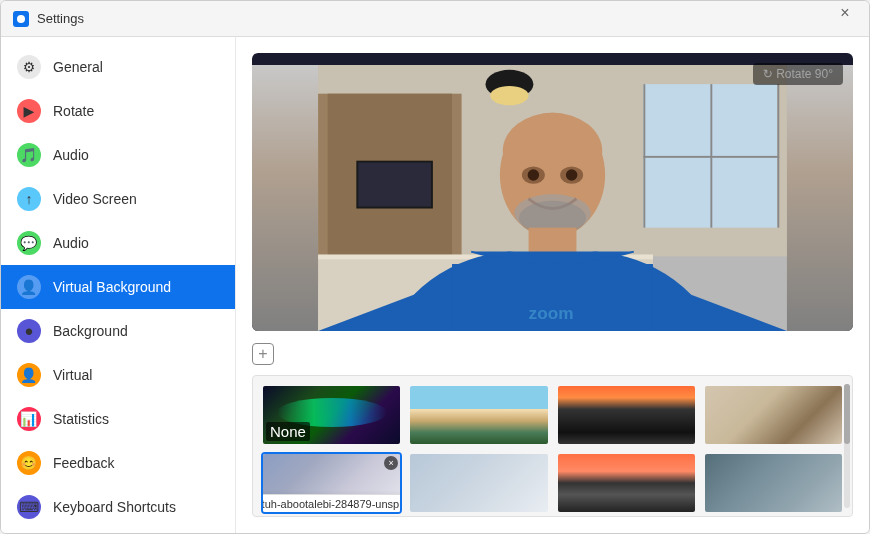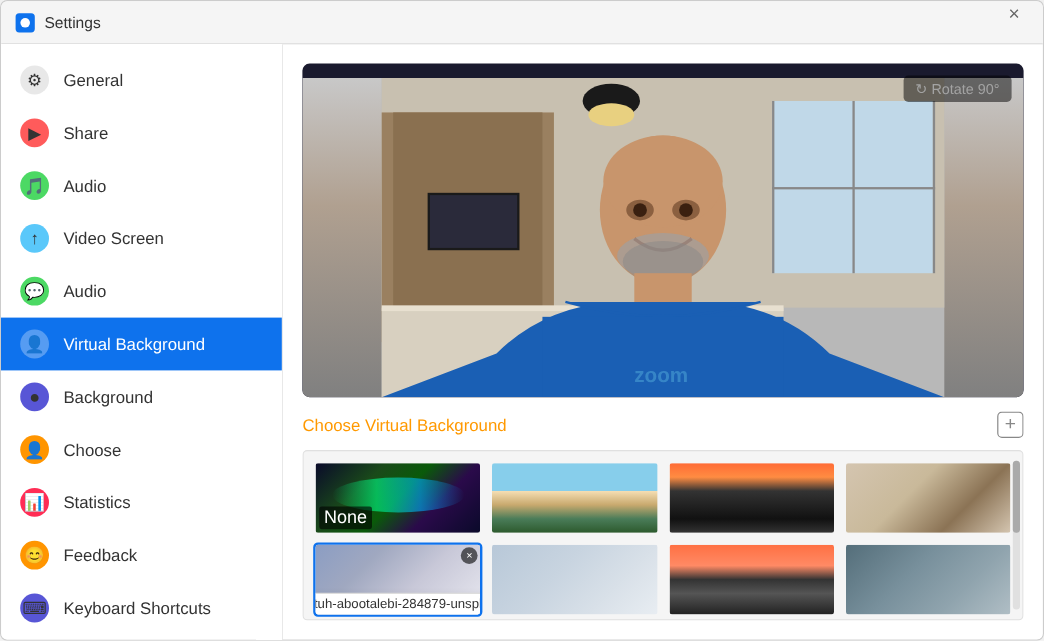--- a/index.html
+++ b/index.html
@@ -325,21 +325,21 @@
   <div class="content">
 
     <div class="sidebar">
 
     <div class="sidebar-item">
           <span class="sidebar-icon icon-general">⚙</span>
           <span>General</span>
         </div>
         <div class="sidebar-item">
           <span class="sidebar-icon icon-video">▶</span>
-          <span>Share</span>
+          <span>Rotate</span>
         </div>
         <div class="sidebar-item">
           <span class="sidebar-icon icon-audio">🎵</span>
           <span>Audio</span>
         </div>
         <div class="sidebar-item">
           <span class="sidebar-icon icon-share">↑</span>
           <span>Video Screen</span>
         </div>
         <div class="sidebar-item">
@@ -349,21 +349,21 @@
         <div class="sidebar-item active">
           <span class="sidebar-icon ">👤</span>
           <span>Virtual Background</span>
         </div>
         <div class="sidebar-item">
           <span class="sidebar-icon icon-recording">⏺</span>
           <span>Background</span>
         </div>
         <div class="sidebar-item">
           <span class="sidebar-icon icon-profile">👤</span>
-          <span>Choose</span>
+          <span>Virtual</span>
         </div>
         <div class="sidebar-item">
           <span class="sidebar-icon icon-stats">📊</span>
           <span>Statistics</span>
         </div>
         <div class="sidebar-item">
           <span class="sidebar-icon icon-feedback">😊</span>
           <span>Feedback</span>
         </div>
         <div class="sidebar-item">
@@ -425,21 +425,20 @@
             <rect x="140" y="208" width="210" height="70" fill="#1a5fb4"></rect>
 
             <text x="220" y="265" fill="#4a9fd4" font-size="18" font-weight="bold" opacity="0.6">zoom</text>
           </svg>
         </div>
         <button class="rotate-btn">↻ Rotate 90°</button>
       </div>
 
       <div class="vbg-section">
         <div class="vbg-header">
-          <span class="vbg-title">Choose Virtual Background</span>
           <div class="add-btn">+</div>
         </div>
         <div class="vbg-grid-container">
           <div class="vbg-grid">
 
             <div class="vbg-thumb">
               <div class="vbg-thumb-inner bg-aurora"></div>
               <div class="thumb-badge">None</div>
             </div>
             <div class="vbg-thumb">

